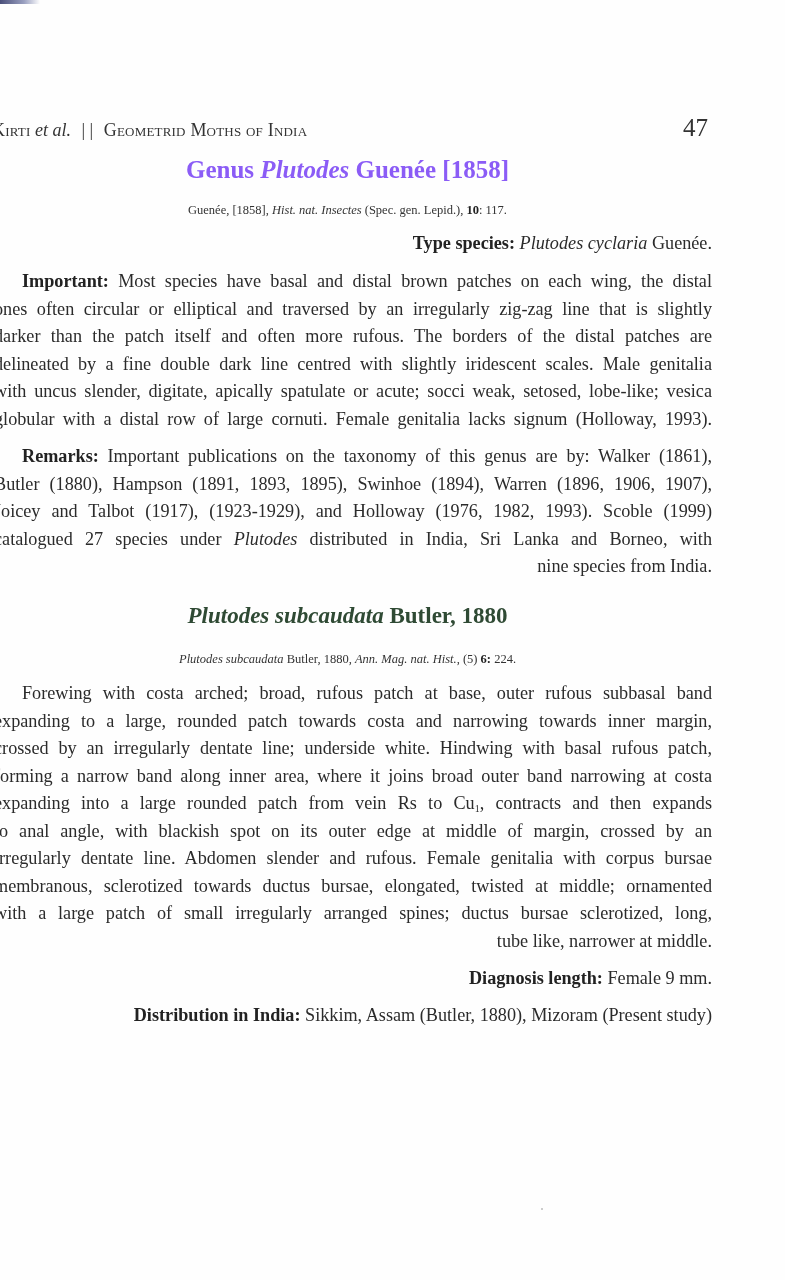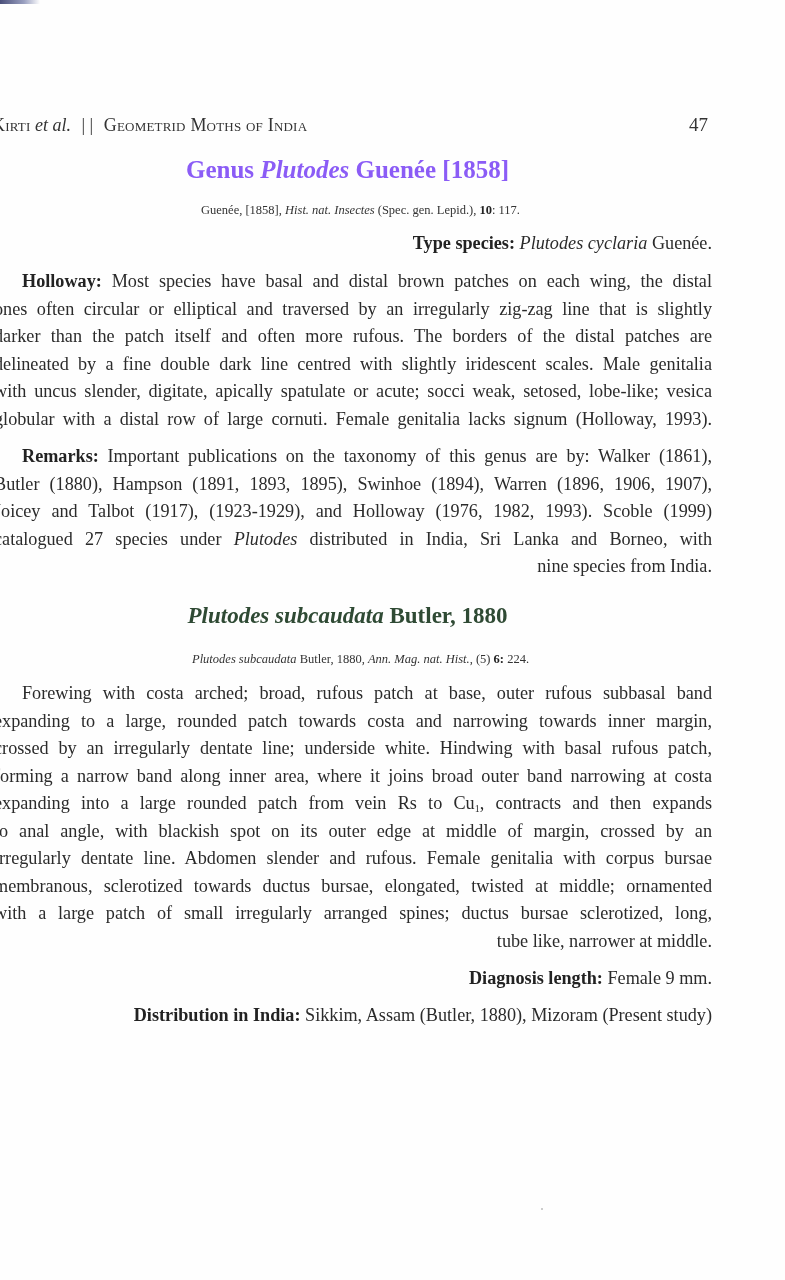--- a/index.html
+++ b/index.html
@@ -14,33 +14,33 @@
     background: linear-gradient(90deg, #4a4f7a 0%, #9aa0c0 60%, rgba(255,255,255,0) 100%);
   }
   .page { position: absolute; left: 0; top: 0; width: 785px; height: 1280px; }
   .running-head {
     position: absolute; top: 114px; left: -8px; right: 77px; height: 26px;
     display: flex; justify-content: space-between; align-items: baseline;
     font-size: 18px; color: #333;
   }
   .running-head .sc { font-variant: small-caps; letter-spacing: 0.2px; }
   .running-head .sep { margin: 0 6px; }
-  .page-number { font-size: 19px; }
+  .page-number { font-size: 25px; }
 
   .h-genus {
     position: absolute; top: 156px; left: 0; width: 695px; text-align: center;
     font-size: 25px; font-weight: bold; color: #8b5cf6;
   }
   .h-species {
     position: absolute; top: 603px; left: 0; width: 695px; text-align: center;
     font-size: 23px; font-weight: bold; color: #2f4a34;
   }
   .cite {
     position: absolute; left: 0; width: 695px; text-align: center;
-    font-size: 12.5px; color: #333; padding-left: 13px;
+    font-size: 12.5px; color: #333;
   }
   .cite.genus { top: 203px; }
   .cite.species { top: 652px; text-align: center; }
 
   .line {
     position: absolute; left: 0; width: 712px; white-space: nowrap;
     font-size: 18.2px; color: #2b2b2b; line-height: 27px; text-align: right;
   }
   .line.just { text-align-last: justify; text-align: justify; }
   .line.flush { left: 22px; width: 690px; }
@@ -73,21 +73,21 @@
   <div class="cite genus">
     <span>Guenée, [1858], </span><i>Hist. nat. Insectes</i><span> (Spec. gen. Lepid.), </span><b>10</b><span>: 117.</span>
   </div>
 
   <div class="line flush" style="top:230px;">
     <b>Type species:</b>
     <i>Plutodes cyclaria</i><span> Guenée.</span>
   </div>
 
   <div>
-    <div class="line just flush" style="top:268px;"><b>Holloway:</b><span> Most species have basal and distal brown patches on each wing, the distal</span></div>
+    <div class="line just flush" style="top:268px;"><b>Important:</b><span> Most species have basal and distal brown patches on each wing, the distal</span></div>
     <div class="line just clip" style="top:296px;">ones often circular or elliptical and traversed by an irregularly zig-zag line that is slightly</div>
     <div class="line just clip" style="top:323px;">darker than the patch itself and often more rufous. The borders of the distal patches are</div>
     <div class="line just clip" style="top:351px;">delineated by a fine double dark line centred with slightly iridescent scales. Male genitalia</div>
     <div class="line just clip" style="top:378px;">with uncus slender, digitate, apically spatulate or acute; socci weak, setosed, lobe-like; vesica</div>
     <div class="line just clip" style="top:406px;">globular with a distal row of large cornuti. Female genitalia lacks signum (Holloway, 1993).</div>
   </div>
 
   <div>
     <div class="line just flush" style="top:443px;"><b>Remarks:</b><span> Important publications on the taxonomy of this genus are by: Walker (1861),</span></div>
     <div class="line just clip" style="top:471px;">Butler (1880), Hampson (1891, 1893, 1895), Swinhoe (1894), Warren (1896, 1906, 1907),</div>

